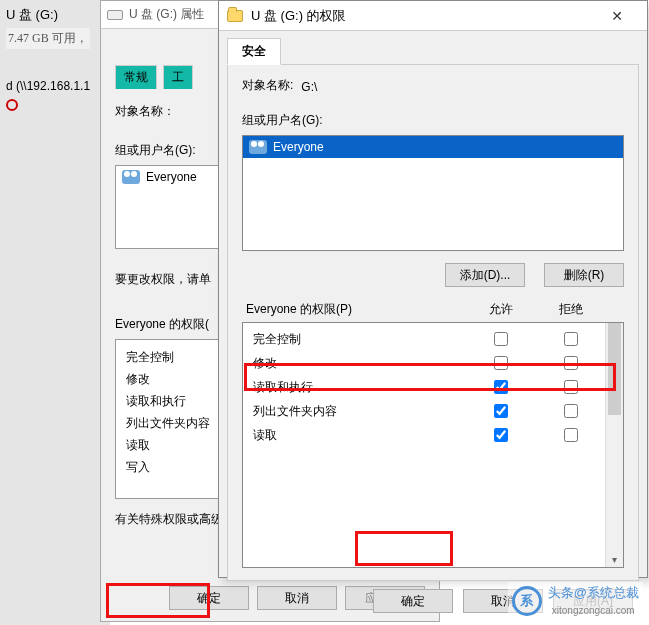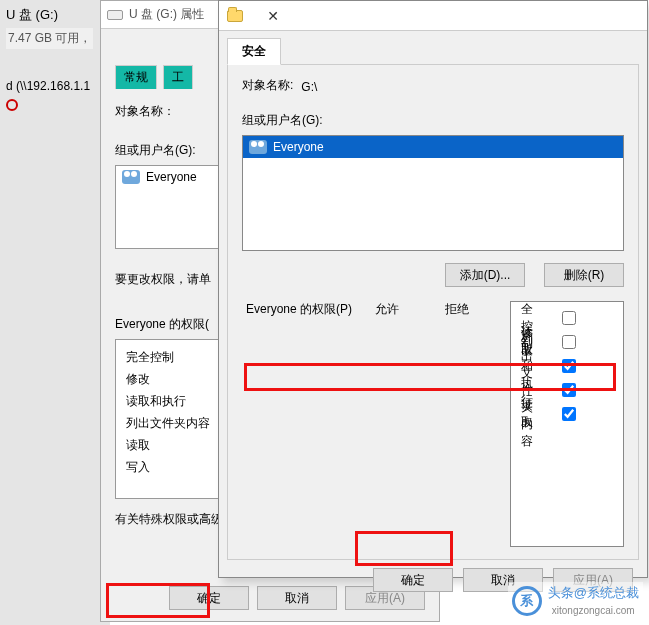--- a/index.html
+++ b/index.html
@@ -16,21 +16,21 @@
   }
   
   .explorer {
     position: absolute; left: 0; top: 0; width: 110px; height: 625px;
     padding: 6px;
     background: #e5e5e5;
   }
   .explorer .drive-label { font-size: 13px; }
   .explorer .drive-cap {
     display: inline-block; background: #f0f0f0; padding: 2px 2px; margin-top: 4px;
-    color: #555; font-size: 12px;
+    color: #555; font-size: 12px; font-family: Liberation Serif, serif;
   }
   .explorer .net { margin-top: 30px; font-size: 12px; }
   .explorer .round {
     width:12px; height:12px; border:2px solid #c00; border-radius:50%;
     display:inline-block; margin-top:6px;
   }
   
   .props {
     position: absolute; left: 100px; top: 0;
     width: 340px; height: 622px;
@@ -122,21 +122,21 @@
   }
   .row-field { display:flex; gap:8px; align-items:flex-end; }
   .userlist2 {
     border:1px solid #888; background:#fff; height:116px; margin-top:6px;
   }
   .userlist2 .row {
     display:flex; align-items:center; gap:6px; height:22px; padding:0 6px;
     background:#0a64c8; color:#fff;
   }
   .btn-row { display:flex; justify-content:flex-end; gap:19px; margin-top:12px; }
-  .perm-table-wrap { margin-top:14px; display:flex; flex:1; min-height:0;}
+  .perm-table-wrap { margin-top:14px; display:flex; flex-direction:column; flex:1; min-height:0;}
   .perm-header {
     display:grid; grid-template-columns: 1fr 70px 70px 18px;
     padding:0 0 4px 4px;
   }
   .perm-header span:nth-child(2),.perm-header span:nth-child(3){ text-align:center;}
   .perm-table {
     border:1px solid #888; background:#fff; flex:1; overflow:hidden; position:relative;
     display:grid; grid-template-columns: 1fr 70px 70px 18px;
     grid-auto-rows: 24px;
     padding: 4px 0 0 10px;
@@ -219,20 +219,21 @@
   <div class="props-bottom">
     <span class="win-btn">确定</span>
     <span class="win-btn">取消</span>
     <span class="win-btn disabled">应用(A)</span>
   </div>
 </div>
 
 <div class="perm-dialog">
   <div class="perm-titlebar">
     <span class="folder-icon"></span>
+    <span class="title">U 盘 (G:) 的权限</span>
     <span class="close-x">✕</span>
   </div>
   <div class="perm-tabs">
     <div class="perm-tab">安全</div>
   </div>
   <div class="perm-content">
     <div class="row-field">
       <span>对象名称:</span>
       <span>G:\</span>
     </div>

